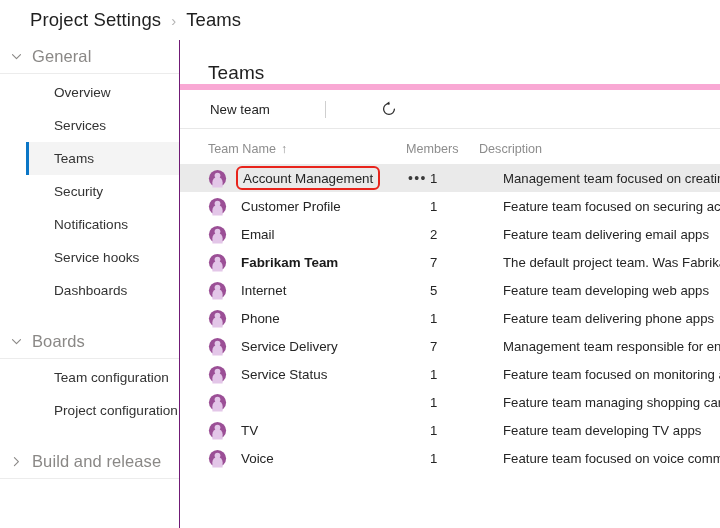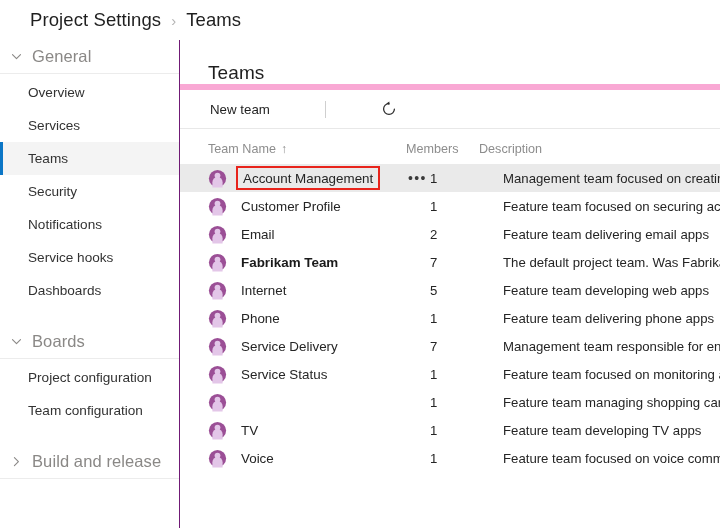--- a/index.html
+++ b/index.html
@@ -73,21 +73,21 @@
     position: relative;
   }
   .nav-group-header .chev svg { display: block; }
   .nav-group-title {
     font-size: 16.5px;
     color: #8a8886;
     font-weight: 400;
     letter-spacing: .1px;
     white-space: nowrap;
   }
-  .nav-items { padding-top: 2px; }
+  .nav-items { padding-top: 2px; padding-left: 26px; }
   .nav-item {
     position: relative;
     display: flex;
     align-items: center;
     height: 33px;
     padding-left: 28px;
     font-size: 13.6px;
     color: #333333;
     cursor: pointer;
     background: transparent;
@@ -202,20 +202,21 @@
     font-size: 13.4px;
     color: #252525;
     white-space: nowrap;
     overflow: hidden;
     text-overflow: ellipsis;
   }
   .team-name.bold { font-weight: bold; color: #1a1a1a; }
   .name-box {
     display: inline-block;
     padding: 2px 5px;
+    border-radius: 6px;
   }
   .grid-row.highlight-target .name-box {
     border: 2.5px solid #e8241c;
     padding: 1px 5px;
     background: transparent;
   }
   .ellipsis-btn {
     width: 22px;
     flex: 0 0 22px;
     margin-left: 2px;
@@ -287,24 +288,24 @@
       <div class="nav-group-header">
         <span class="chev">
           <svg width="13" height="13" viewBox="0 0 13 13">
             <path d="M2.5 4.6 L6.5 8.6 L10.5 4.6" fill="none" stroke="#8a8886" stroke-width="1.1" stroke-linecap="round" stroke-linejoin="round"></path>
           </svg>
         </span>
         <span class="nav-group-title">Boards</span>
       </div>
       <div class="nav-items">
         <div class="nav-item">
+          <span>Team configuration</span>
+        </div>
+        <div class="nav-item">
           <span>Project configuration</span>
-        </div>
-        <div class="nav-item">
-          <span>Team configuration</span>
         </div>
       </div>
       <div class="nav-spacer"></div>
       <div class="nav-group-header">
         <span class="chev">
           <svg width="13" height="13" viewBox="0 0 13 13">
             <path d="M4.4 2.6 L8.4 6.6 L4.4 10.6" fill="none" stroke="#8a8886" stroke-width="1.1" stroke-linecap="round" stroke-linejoin="round"></path>
           </svg>
         </span>
         <span class="nav-group-title">Build and release</span>

